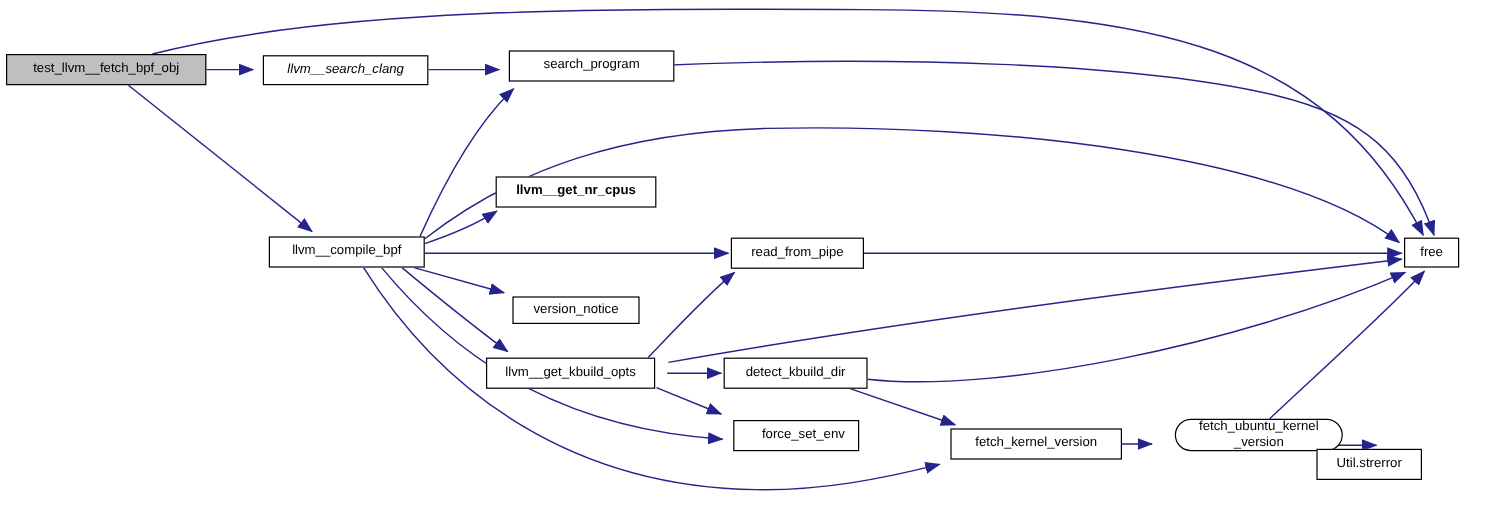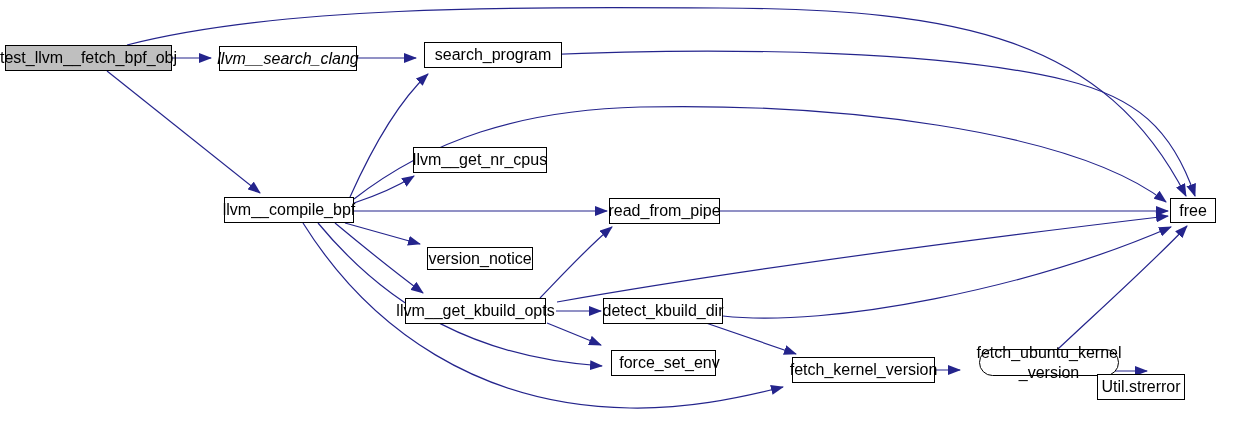--- a/index.html
+++ b/index.html
@@ -21,21 +21,21 @@
     top: 0;
     width: 1241px;
     height: 421px;
   }
   .node {
     position: absolute;
     box-sizing: border-box;
     border: 1px solid #000000;
     background: #ffffff;
     color: #000000;
-    font-size: 16px;
+    font-size: 11px;
     line-height: 1.25;
     display: flex;
     align-items: center;
     justify-content: center;
     text-align: center;
     white-space: pre-line;
     cursor: pointer;
   }
   .node.highlight {
     background: #bfbfbf;
@@ -75,21 +75,21 @@
         <path d="M706,323 L796,354" fill="none" stroke="#24248c" stroke-width="1.2" marker-end="url(#arrow)"></path>
         <path d="M915,370 L960,370" fill="none" stroke="#24248c" stroke-width="1.2" marker-end="url(#arrow)"></path>
         <path d="M1058,349 C1105,305 1155,260 1187,226" fill="none" stroke="#24248c" stroke-width="1.2" marker-end="url(#arrow)"></path>
         <path d="M1102,371 L1147,371" fill="none" stroke="#24248c" stroke-width="1.2" marker-end="url(#arrow)"></path>
       </g>
   </svg>
   <div>
       <div class="node highlight" style="left: 5px; top: 45px; width: 167px; height: 26px;">test_llvm__fetch_bpf_obj</div>
       <div class="node" style="left: 219px; top: 46px; width: 138px; height: 25px; font-style: italic;">llvm__search_clang</div>
       <div class="node" style="left: 424px; top: 42px; width: 138px; height: 26px;">search_program</div>
-      <div class="node" style="left: 413px; top: 147px; width: 134px; height: 26px;">llvm__get_nr_cpus</div>
+      <div class="node" style="left: 413px; top: 147px; width: 134px; height: 26px; font-weight: bold;">llvm__get_nr_cpus</div>
       <div class="node" style="left: 224px; top: 197px; width: 130px; height: 26px;">llvm__compile_bpf</div>
       <div class="node" style="left: 609px; top: 198px; width: 111px; height: 26px;">read_from_pipe</div>
       <div class="node" style="left: 427px; top: 247px; width: 106px; height: 23px;">version_notice</div>
       <div class="node" style="left: 405px; top: 298px; width: 141px; height: 26px;">llvm__get_kbuild_opts</div>
       <div class="node" style="left: 603px; top: 298px; width: 120px; height: 26px;">detect_kbuild_dir</div>
       <div class="node" style="left: 611px; top: 350px; width: 105px; height: 26px; padding-left: 12px;">force_set_env</div>
       <div class="node" style="left: 772px; top: 357px; width: 143px; height: 26px; margin-left: 20px;">fetch_kernel_version</div>
       <div class="node" style="left: 979px; top: 349px; width: 140px; height: 27px; border-radius: 14px;">fetch_ubuntu_kernel
 _version</div>
       <div class="node" style="left: 1097px; top: 358px; width: 88px; height: 26px; margin-top: 16px;">Util.strerror</div>

